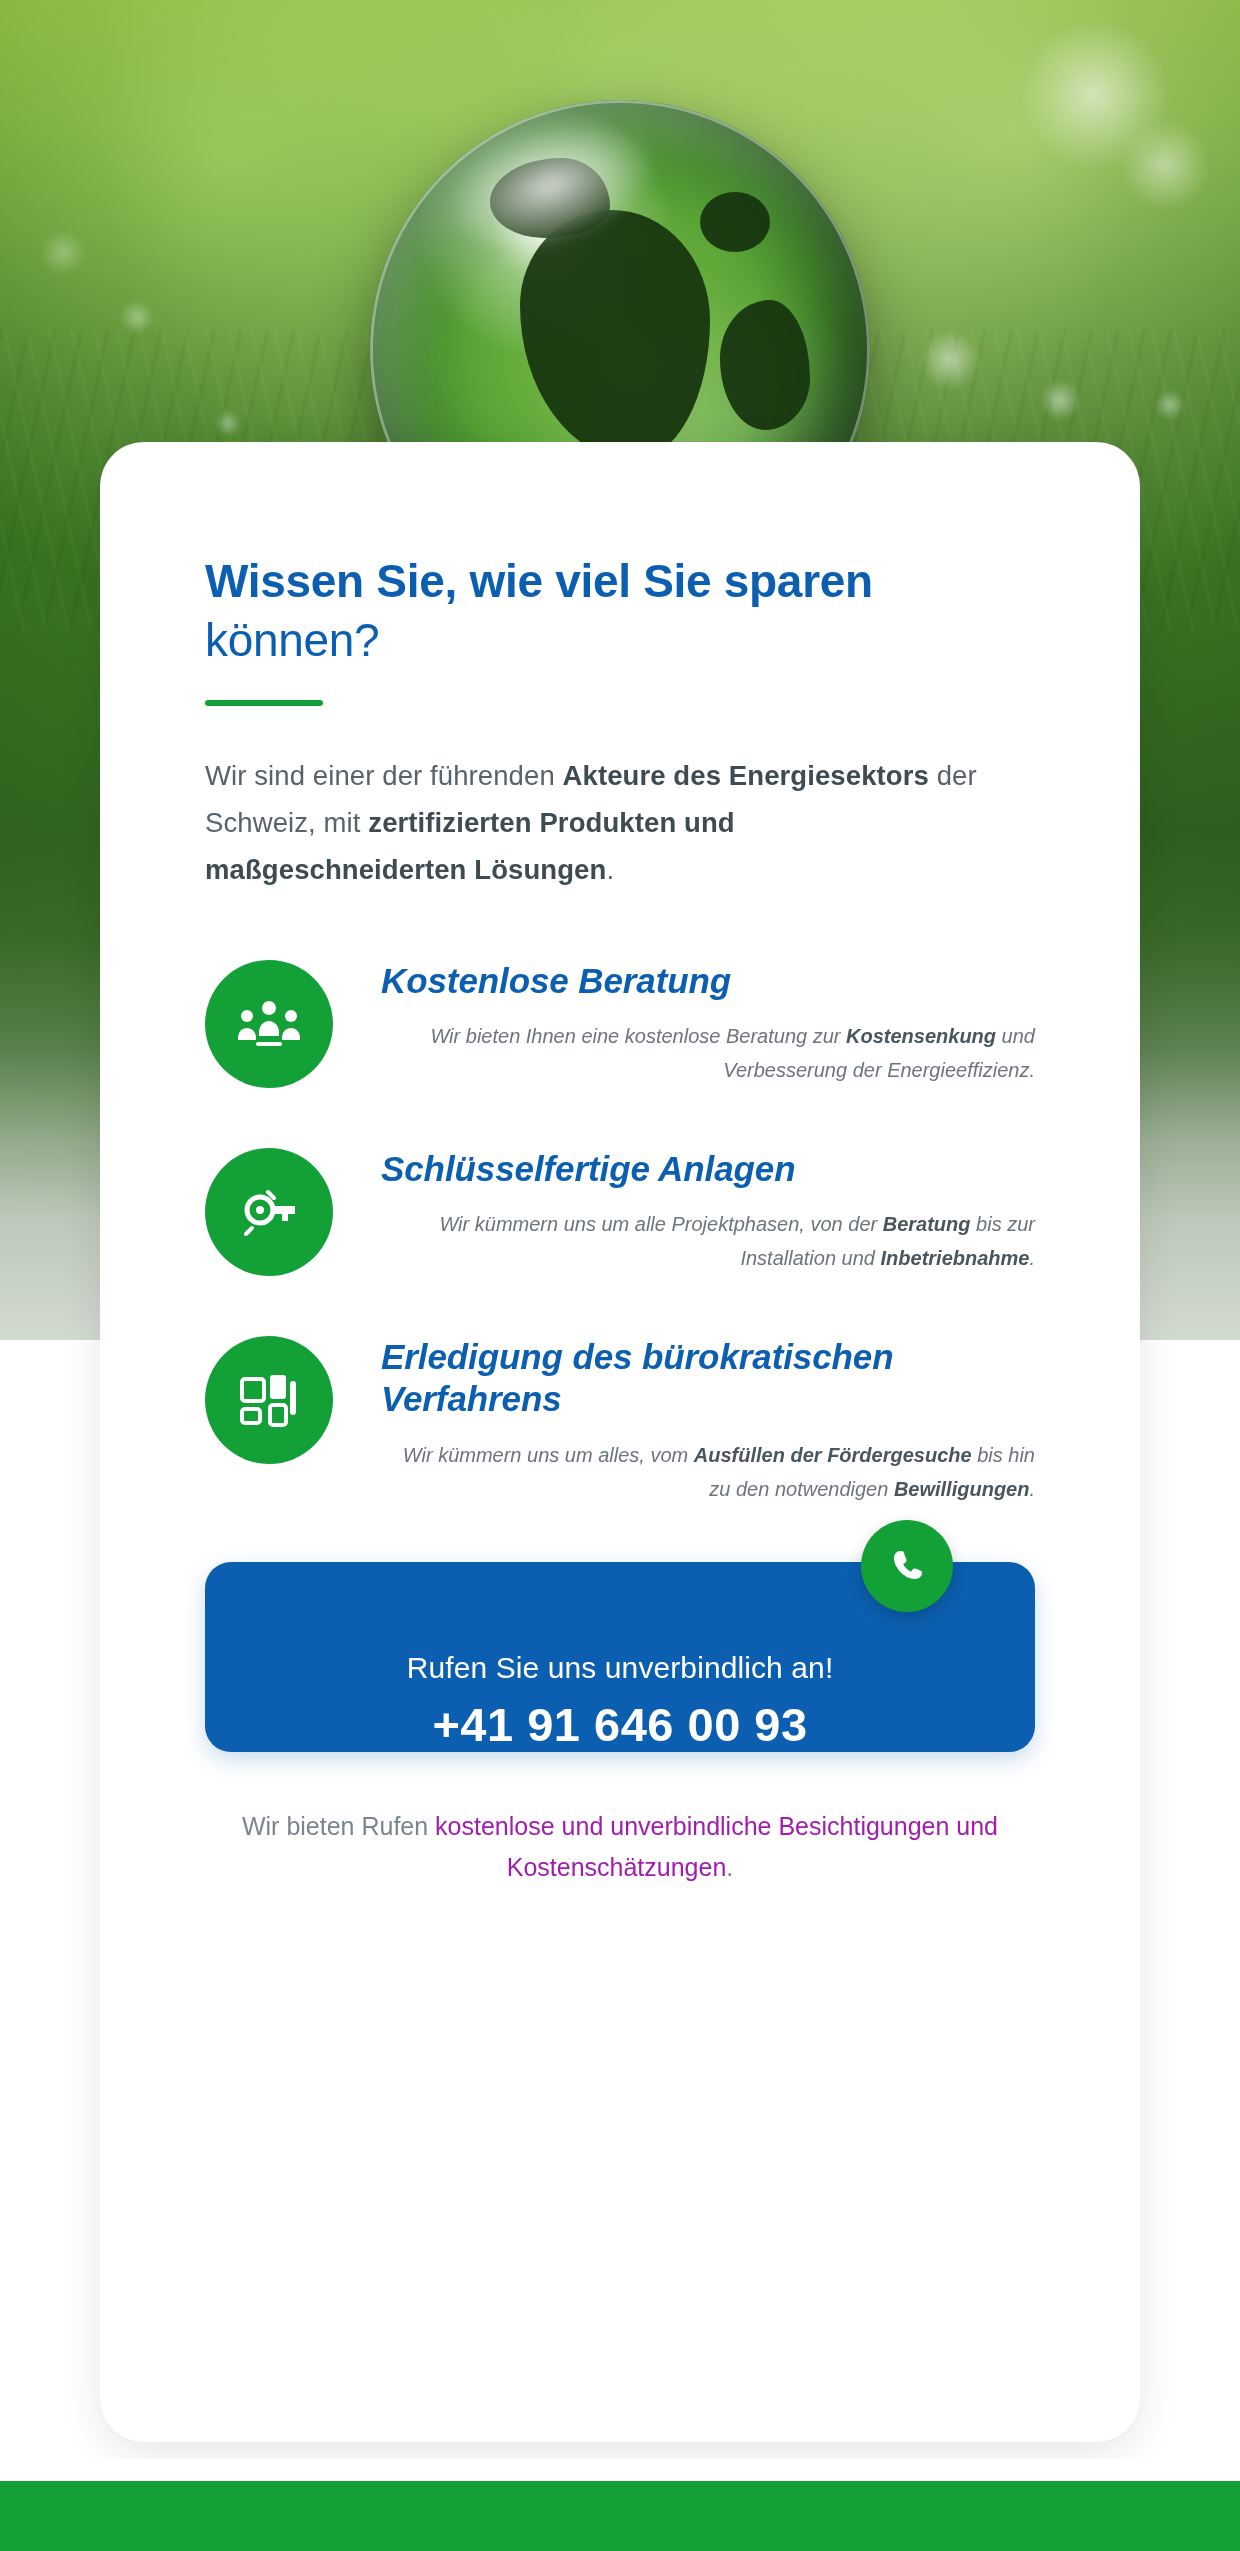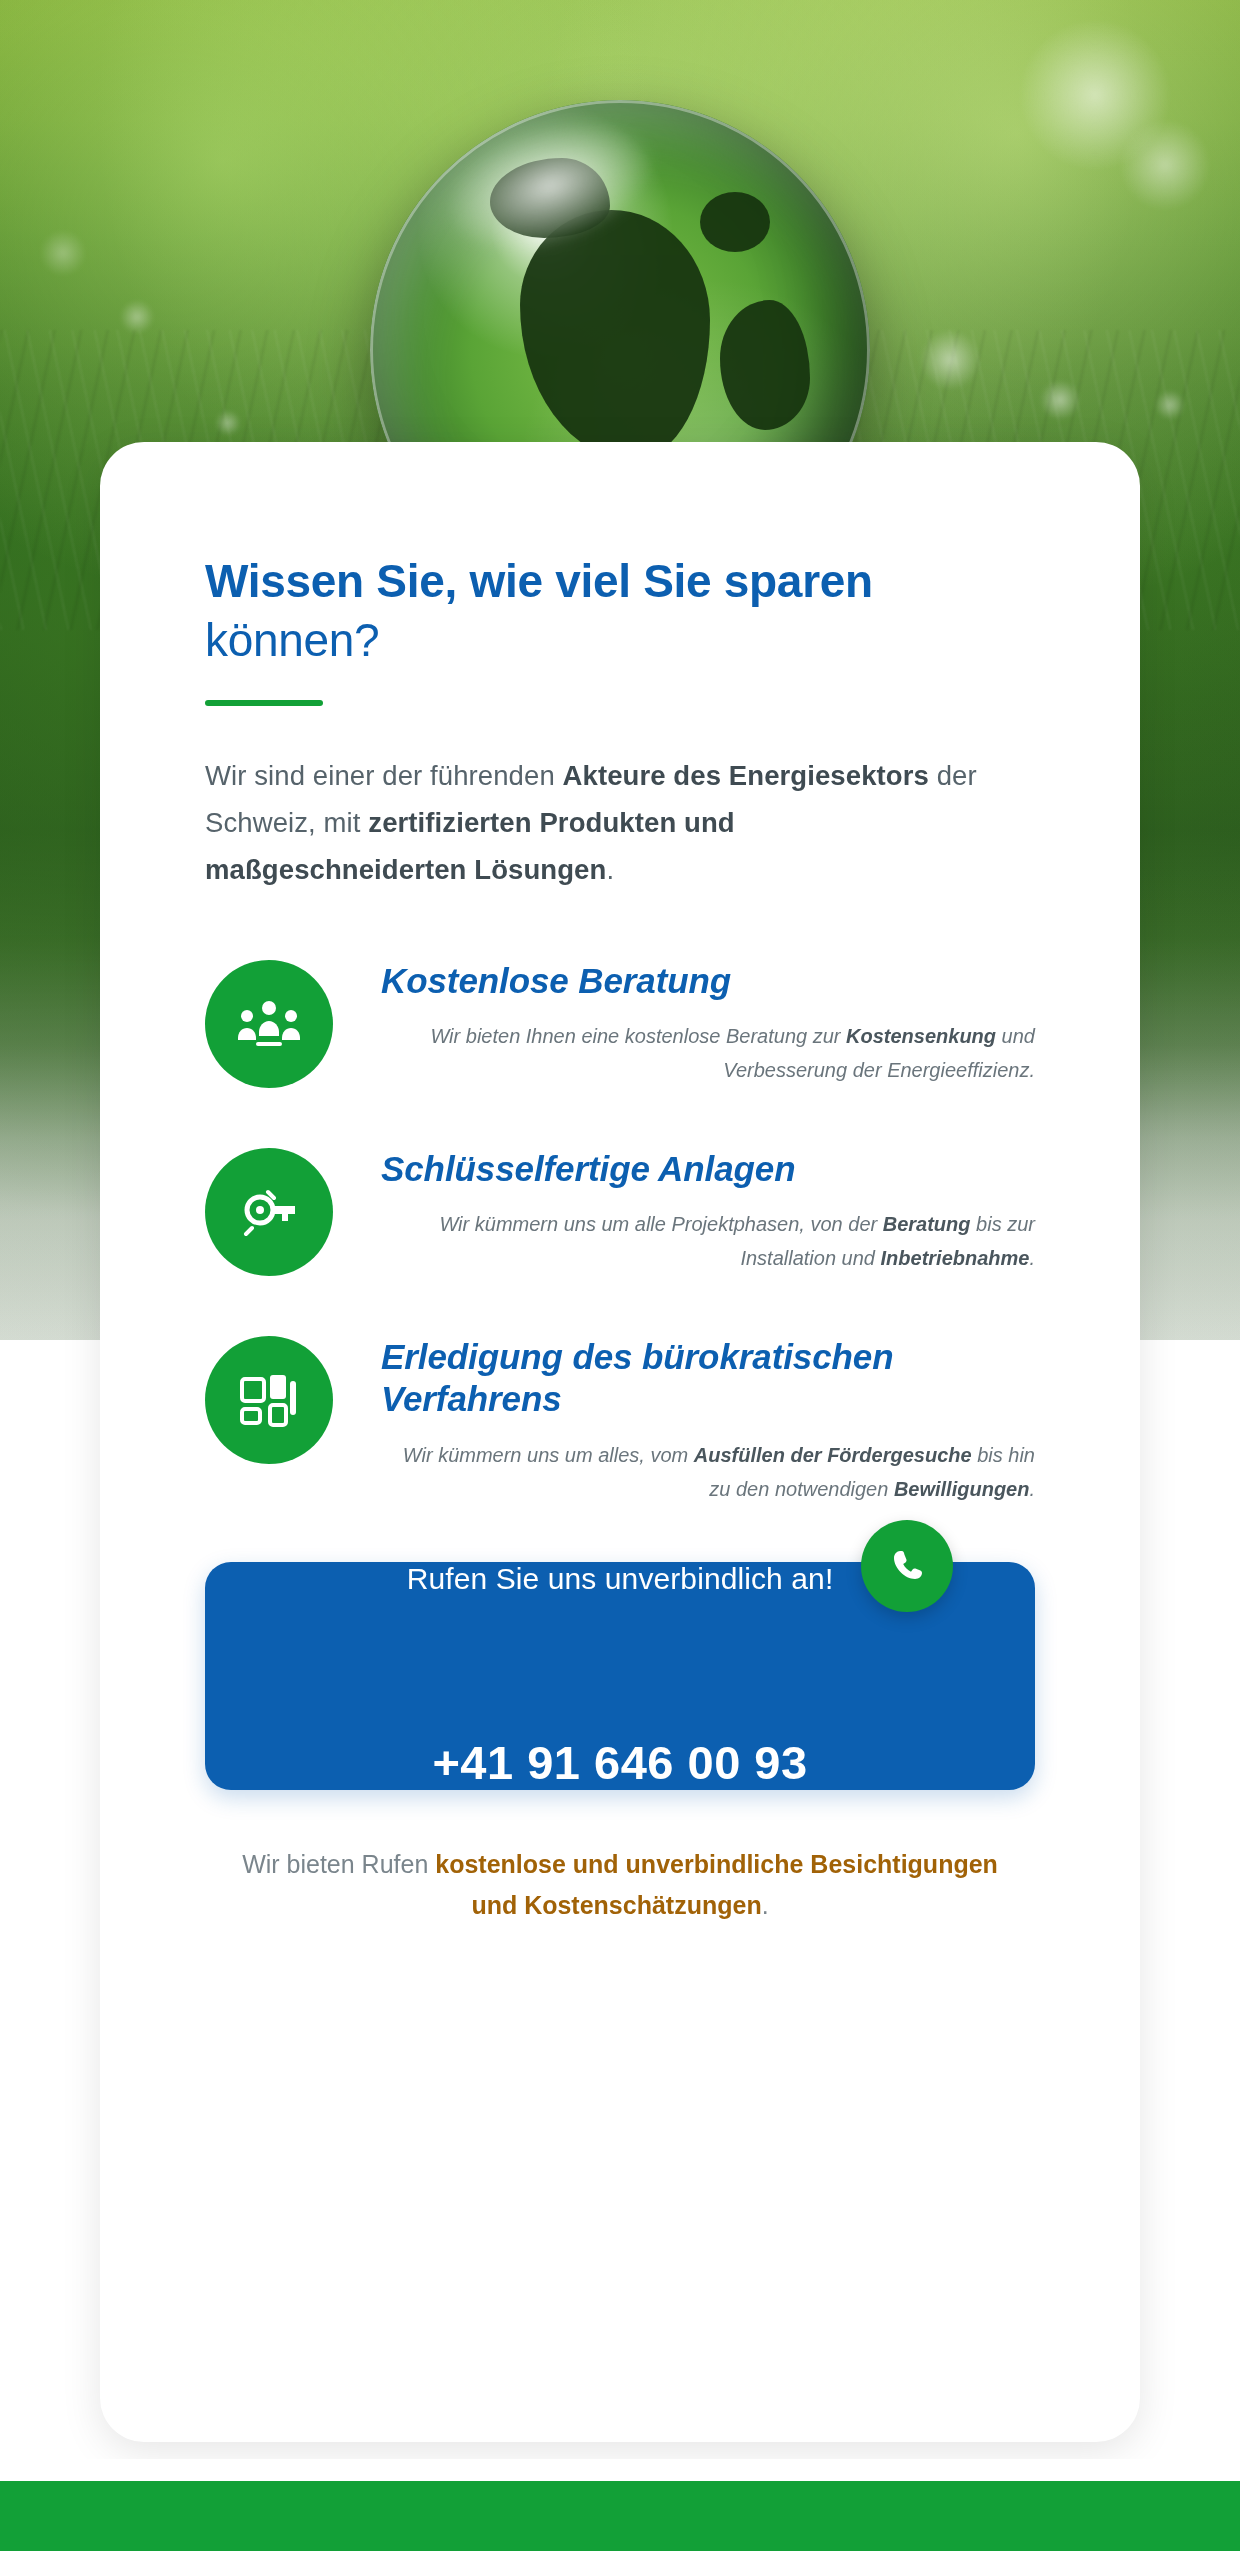--- a/index.html
+++ b/index.html
@@ -233,25 +233,25 @@
 
   
   .cta-wrap {
     position: relative;
     margin-top: 14px;
   }
   .cta {
     position: relative;
     background: #0c5fb0;
     border-radius: 26px;
-    height: 228px;
+    height: 190px;
     display: flex;
     flex-direction: column;
     align-items: center;
-    justify-content: space-between;
+    justify-content: flex-end;
     color: #ffffff;
     box-shadow: 0 8px 22px rgba(12,95,176,0.22);
   }
   .cta-line {
     font-size: 30px;
     font-weight: 400;
     margin-bottom: 12px;
     letter-spacing: 0.1px;
   }
   .cta-phone {
@@ -274,21 +274,21 @@
   }
 
   .footnote {
     margin-top: 54px;
     text-align: center;
     font-size: 25px;
     line-height: 1.64;
     color: #7a858c;
     padding: 0 24px;
   }
-  .footnote b { color: #a16207; font-weight: 700; margin-top: 36px; }
+  .footnote b { color: #a21caf; font-weight: 400; margin-top: 36px; }
 
   
   .bottom-bar {
     position: absolute;
     left: 0; bottom: 0;
     width: 1240px;
     height: 70px;
     background: #12a037;
   }
   .bottom-gap {

